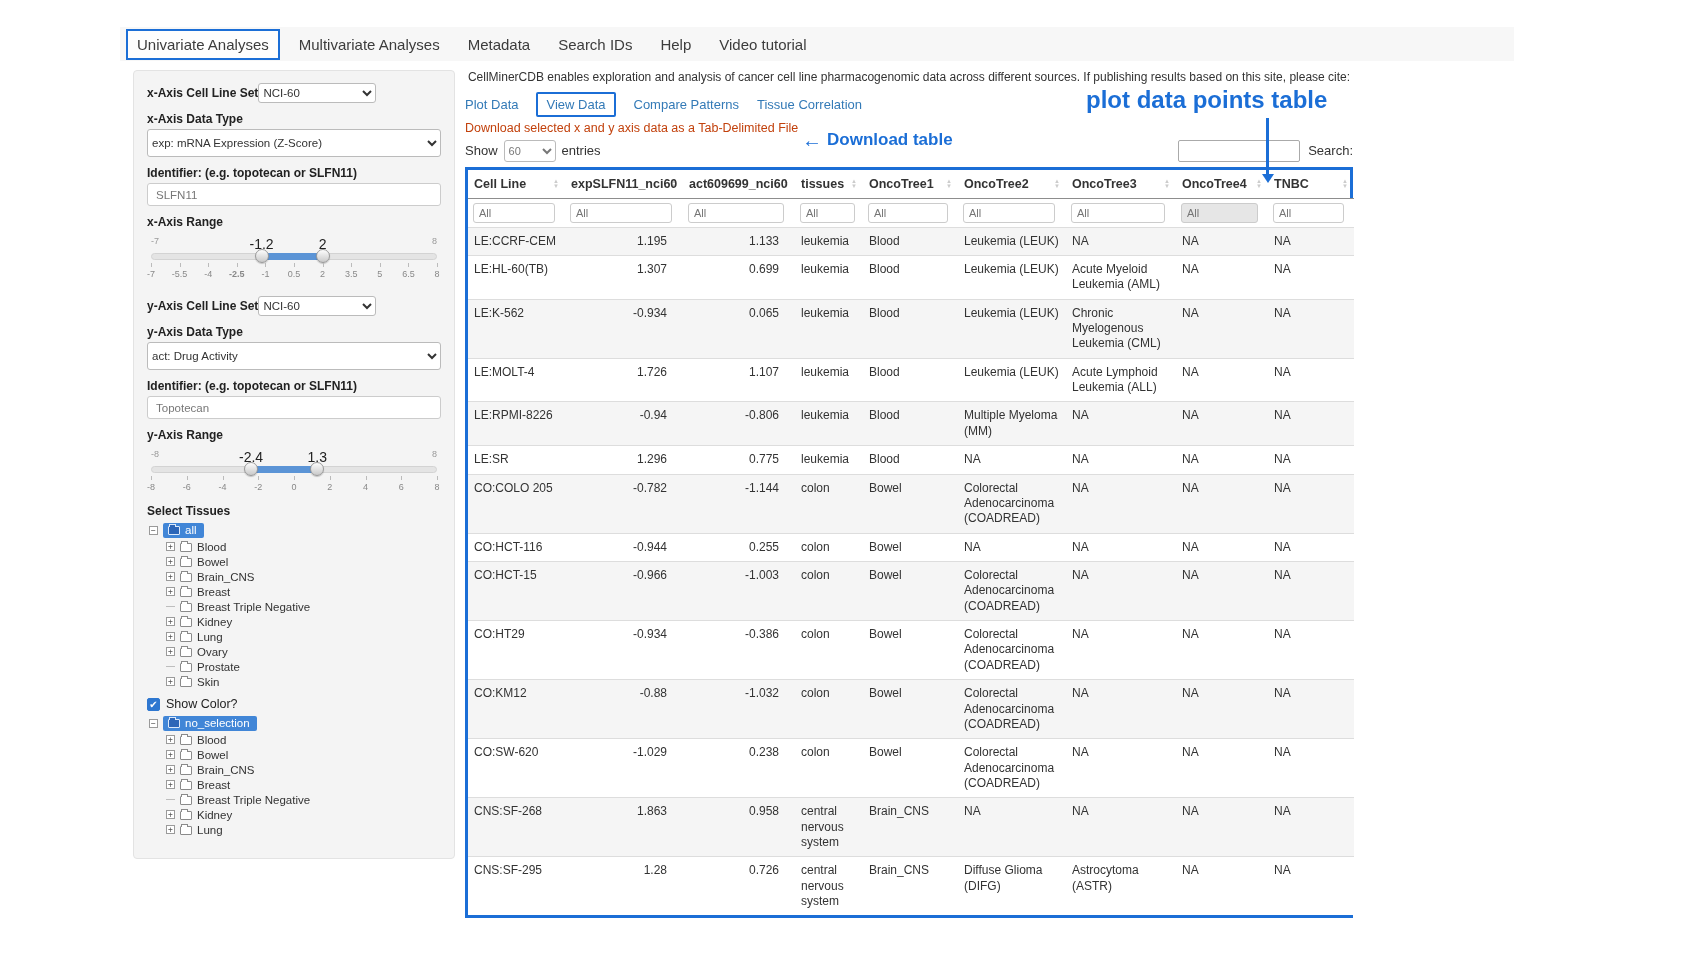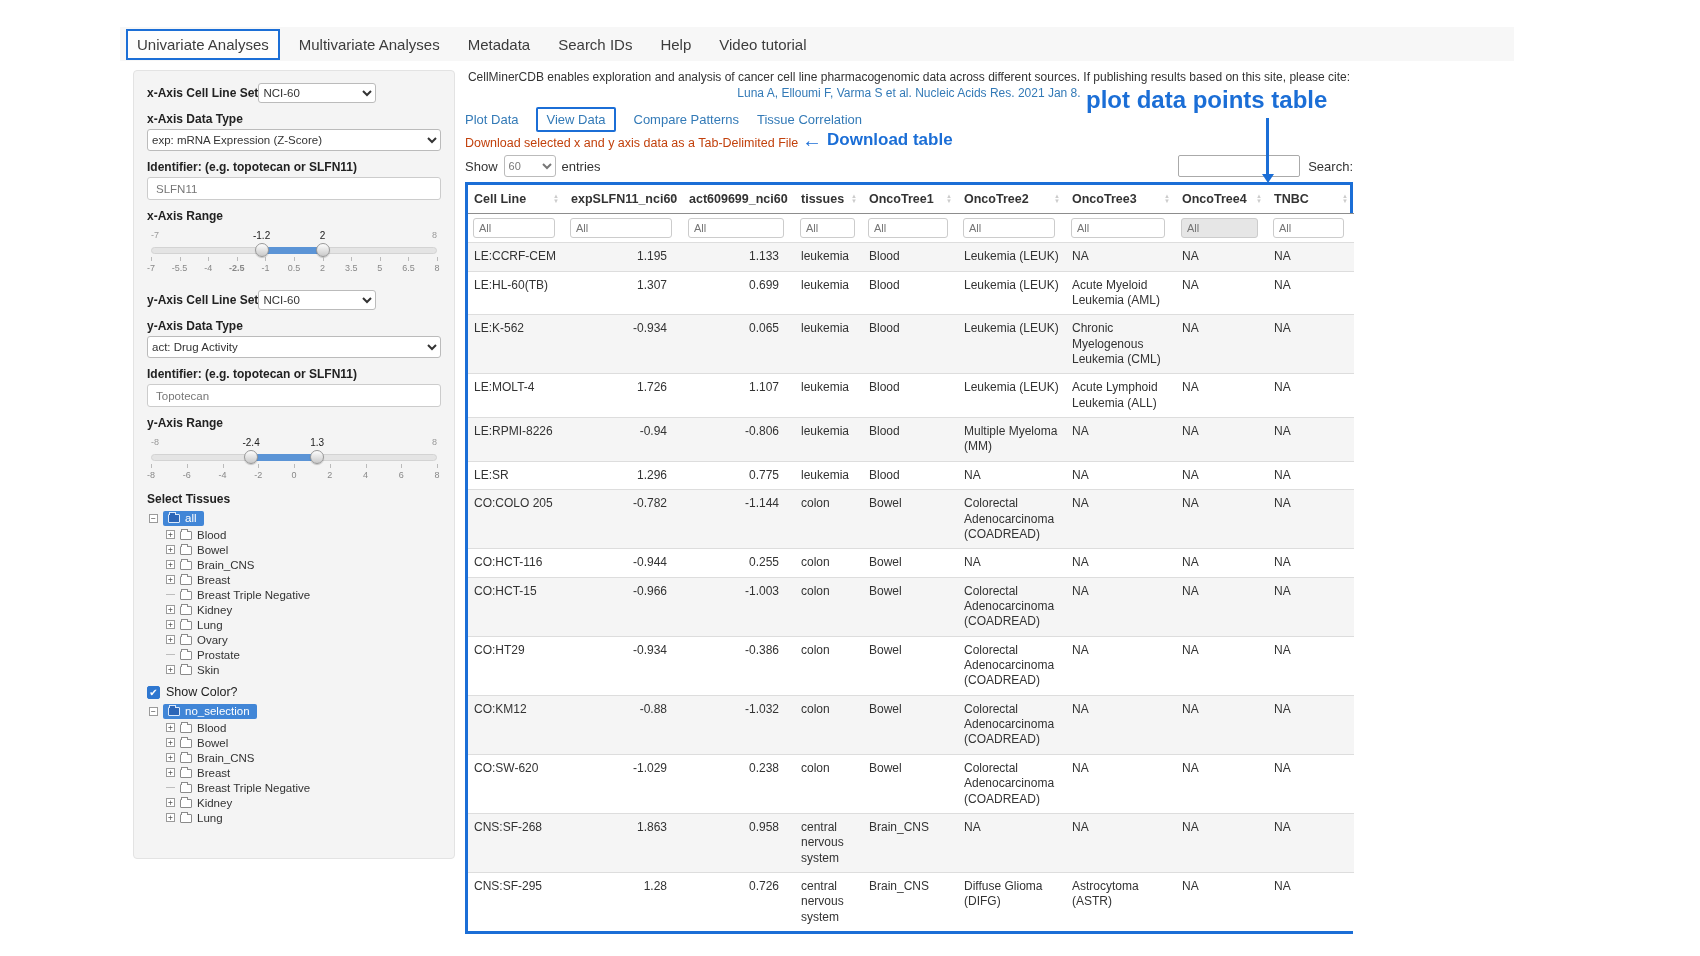--- a/index.html
+++ b/index.html
@@ -13,33 +13,33 @@
   .nav-tab{font-size:15px;color:#3c3c3c;padding:5px 9px;white-space:nowrap;cursor:pointer}
   .nav-tab.active{border:2px solid #1b6ed6;background:#fdfdfd}
 
   
   .sidebar{position:absolute;left:133px;top:70px;width:322px;height:789px;background:#f4f4f4;
            border:1px solid #e3e3e3;border-radius:4px;padding:10px 13px;overflow:hidden}
   .sb-row{display:flex;align-items:center;margin-top:2px}
   .sb-row.gap-top{margin-top:14px}
   .sb-label{font-weight:bold;font-size:12px;color:#222;margin:9px 0 3px}
   .sb-label.inline{margin:0;white-space:nowrap}
-  .sb-select{width:100%;height:22px;font-size:11.5px;color:#333;border:1px solid #bbb;border-radius:3px;background:#fff}
+  .sb-select{width:100%;height:28px;font-size:11.5px;color:#333;border:1px solid #bbb;border-radius:3px;background:#fff}
   .sb-select.small{width:118px;height:20px}
   .sb-input{width:100%;height:23px;border:1px solid #ccc;border-radius:3px;padding:2px 8px;font-size:11.5px;color:#777;background:#fff}
 
   
   .slider{position:relative;height:50px;margin:2px 4px 8px}
   .minmax{position:absolute;top:4px;font-size:9px;color:#999}
   .minmax.l{left:0}.minmax.r{right:0}
   .slider .track{position:absolute;left:0;right:0;top:21px;height:7px;background:#e4e4e4;border:1px solid #d3d3d3;border-radius:4px}
   .slider .bar{position:absolute;top:21px;height:7px;background:#5b94d6;border-radius:2px}
   .slider .handle{position:absolute;top:17px;width:14px;height:14px;border-radius:50%;margin-left:-7px;
                   background:linear-gradient(#fdfdfd,#c9c9c9);border:1px solid #999;box-shadow:0 1px 1px rgba(0,0,0,.2)}
-  .slider .hlabel{position:absolute;top:4px;font-size:10px;color:#222;transform:translateX(-50%);white-space:nowrap}
+  .slider .hlabel{position:absolute;top:4px;font-size:14px;color:#222;transform:translateX(-50%);white-space:nowrap}
   .slider .tick{position:absolute;top:31px;width:1px;height:4px;background:#bbb}
   .slider .tklabel{position:absolute;top:37px;font-size:9px;color:#888;transform:translateX(-50%);white-space:nowrap}
 
   
   .radio-row{display:flex;align-items:center;gap:6px;height:17px;font-size:12px;color:#333;cursor:pointer}
   .radio{width:13px;height:13px;border-radius:50%;border:1px solid #8b8b8b;background:#fff;position:relative;flex:none}
   .radio.checked{border-color:#2e77d0}
   .radio.checked::after{content:"";position:absolute;inset:2px;border-radius:50%;background:#2e77d0}
   .showcolor-row{display:flex;align-items:center;gap:6px;margin:8px 0 4px;font-size:12.5px;color:#222}
   .cb{width:13px;height:13px;border-radius:2px;border:1px solid #2e77d0;background:#2e77d0;color:#fff;
@@ -294,21 +294,20 @@
           <span class="expander">+</span>
           <span class="folder"></span>
           <span>Lung</span>
         </div>
       </div>
   </div>
 
   <div class="main">
     <div class="citation">
       <div>CellMinerCDB enables exploration and analysis of cancer cell line pharmacogenomic data across different sources. If publishing results based on this site, please cite:</div>
-      <div class="cite-link">Luna A, Elloumi F, Varma S et al. Nucleic Acids Res. 2021 Jan 8.</div>
     </div>
     <div class="main-tabs" id="main-tabs">
         <div class="main-tab">Plot Data</div>
         <div class="main-tab active">View Data</div>
         <div class="main-tab">Compare Patterns</div>
         <div class="main-tab">Tissue Correlation</div>
       </div>
     <div>
       <a class="download-link">Download selected x and y axis data as a Tab-Delimited File</a>
     </div>

